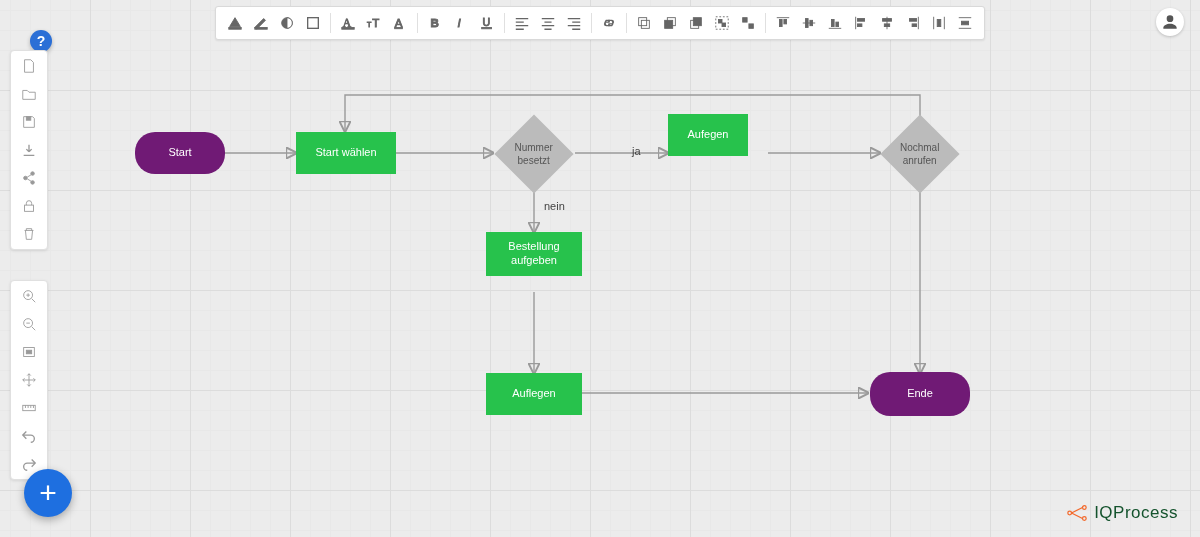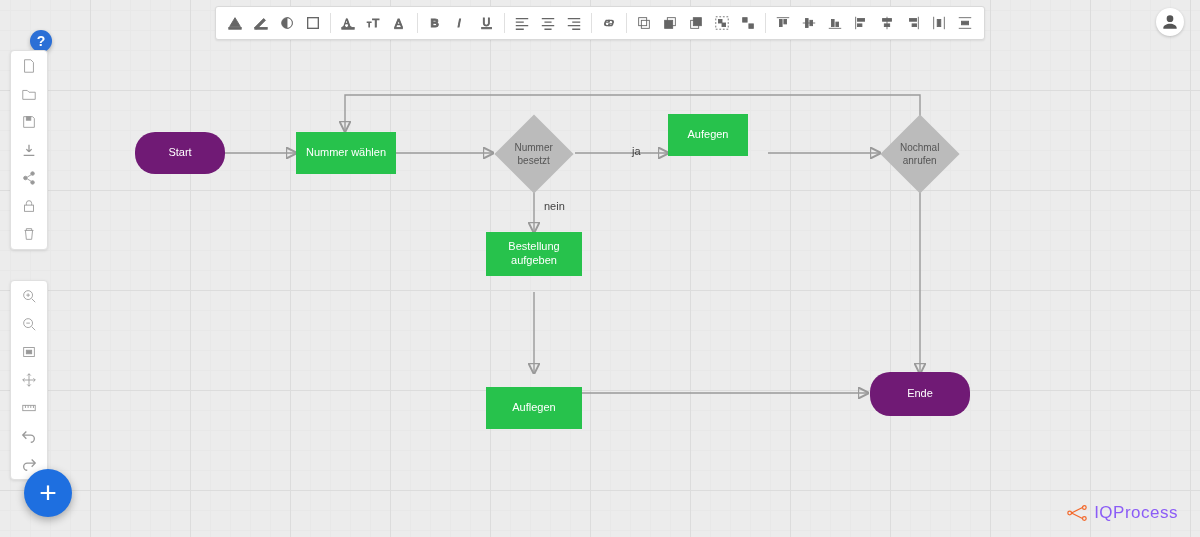--- a/index.html
+++ b/index.html
@@ -32,21 +32,21 @@
   .node{position:absolute;display:flex;align-items:center;justify-content:center;text-align:center;color:#fff;font-size:11px;line-height:1.25;padding:4px;box-sizing:border-box}
   .terminal{background:#701a75;border-radius:20px}
   .process{background:#27c24c}
   .decision{background:#bbb;transform:rotate(45deg)}
   .decision>span{transform:rotate(-45deg);color:#555;font-size:10px;display:block;width:90px}
   .edge-label{position:absolute;font-size:11px;color:#444}
   
   svg.conn{position:absolute;inset:0;width:1200px;height:537px;pointer-events:none}
   svg.conn path,svg.conn line{stroke:#9a9a9a;stroke-width:1.4;fill:none}
   
-  .logo{position:absolute;right:22px;bottom:14px;color:#8b5cf6;font-size:17px;letter-spacing:.5px;display:flex;align-items:center;gap:6px}
+  .logo{position:absolute;right:22px;bottom:14px;color:#14532d;font-size:17px;letter-spacing:.5px;display:flex;align-items:center;gap:6px}
   .logo svg{width:22px;height:18px;stroke:#f36a2d;fill:none;stroke-width:1.4}
 </style>
 </head>
 <body>
 
 <div class="canvas"></div>
 
 <svg class="conn">
   <defs>
     <marker id="ah" markerWidth="8" markerHeight="8" refX="7" refY="4" orient="auto">
@@ -70,35 +70,35 @@
 
   <line x1="534" y1="292" x2="534" y2="373" marker-end="url(#ah)"></line>
 
   <line x1="582" y1="393" x2="868" y2="393" marker-end="url(#ah)"></line>
 </svg>
 
 <div class="node terminal" style="left:135px;top:132px;width:90px;height:42px">
     <span>Start</span>
   </div>
 <div class="node process" style="left:296px;top:132px;width:100px;height:42px">
-    <span>Nummer wählen</span>
+    <span>Start wählen</span>
   </div>
 <div class="node decision" style="left:506px;top:126px;width:56px;height:56px">
     <span>Nummer besetzt</span>
   </div>
 <div class="node process" style="left:668px;top:114px;width:80px;height:42px">
     <span>Aufegen</span>
   </div>
 <div class="node decision" style="left:892px;top:126px;width:56px;height:56px">
     <span>Nochmal anrufen</span>
   </div>
 <div class="node process" style="left:486px;top:232px;width:96px;height:44px">
     <span>Bestellung aufgeben</span>
   </div>
-<div class="node process" style="left:486px;top:387px;width:96px;height:42px">
+<div class="node process" style="left:486px;top:373px;width:96px;height:42px">
     <span>Auflegen</span>
   </div>
 <div class="node terminal" style="left:870px;top:372px;width:100px;height:44px">
     <span>Ende</span>
   </div>
 
 <div class="edge-label" style="left:632px;top:145px">ja</div>
 <div class="edge-label" style="left:544px;top:200px">nein</div>
 
 <div class="toolbar" id="toolbar">

